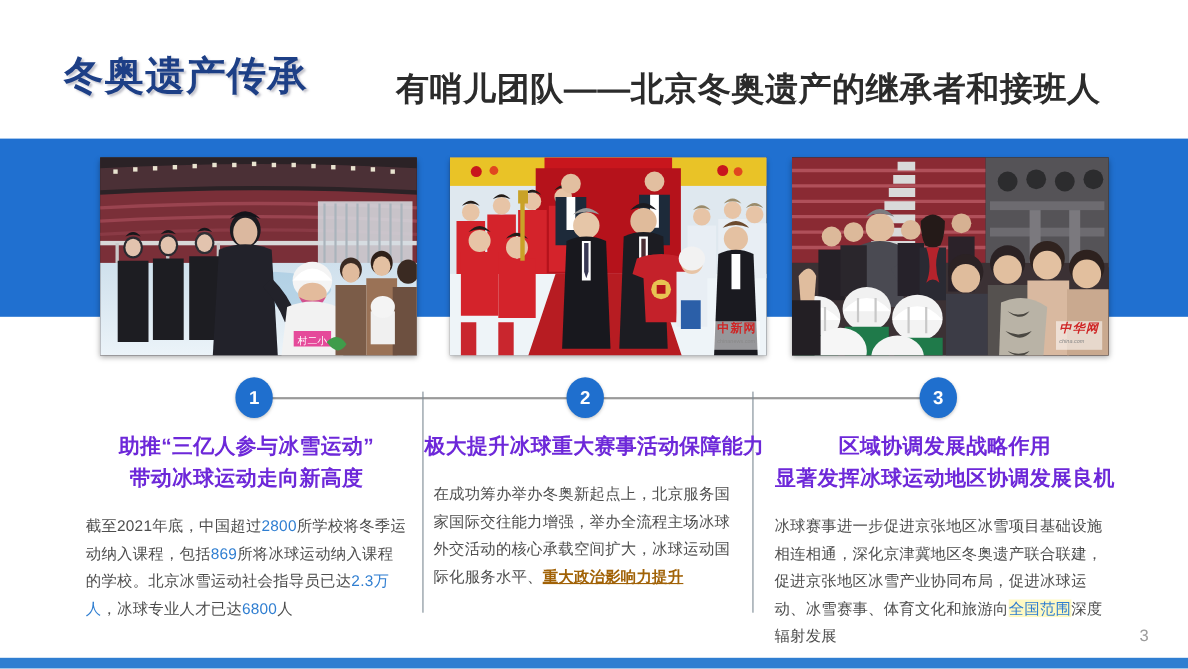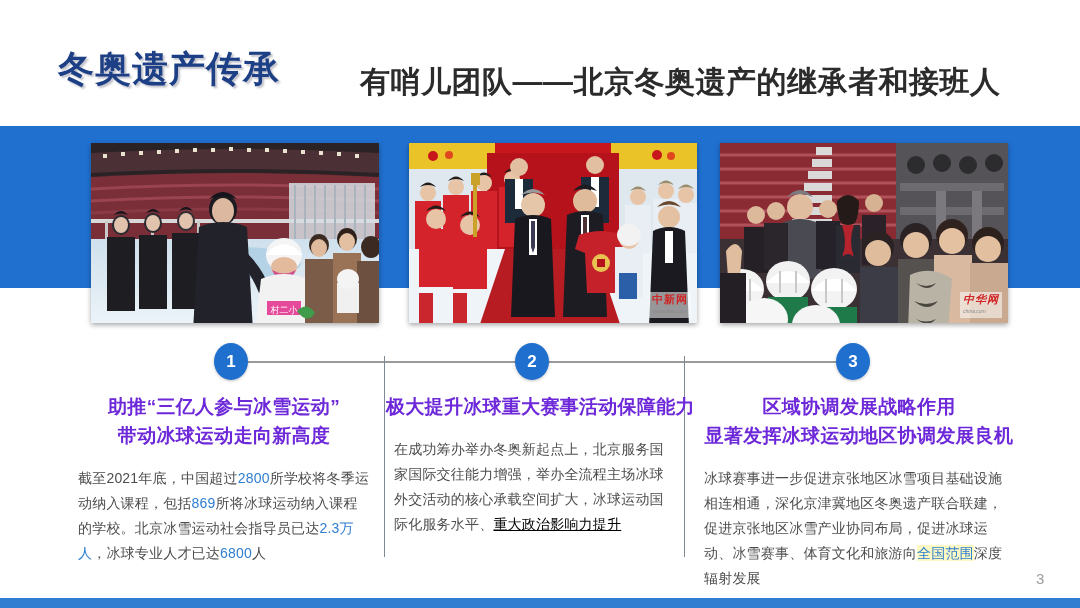--- a/index.html
+++ b/index.html
@@ -166,21 +166,21 @@
     font-size: 14px;
     color: #4d4d4d;
     line-height: 25px;
     letter-spacing: 0.2px;
   }
   .col.c1 .col-body { padding: 0 10px; }
   .col.c2 .col-body { padding: 0 8px; }
   .col.c3 .col-body { padding: 0 10px; }
 
   .hl { color: #2f7ed1; }
-  .hl-u { color: #000000; text-decoration: underline; }
+  .hl-u { color: #a16207; text-decoration: underline; font-weight: bold; }
   .hl-bg { color: #2f7ed1; background: #fef9c3; }
 
   .page-num {
     position: absolute;
     left: 1036px;
     top: 570px;
     font-size: 15px;
     color: #9b9b9b;
   }
 </style>

